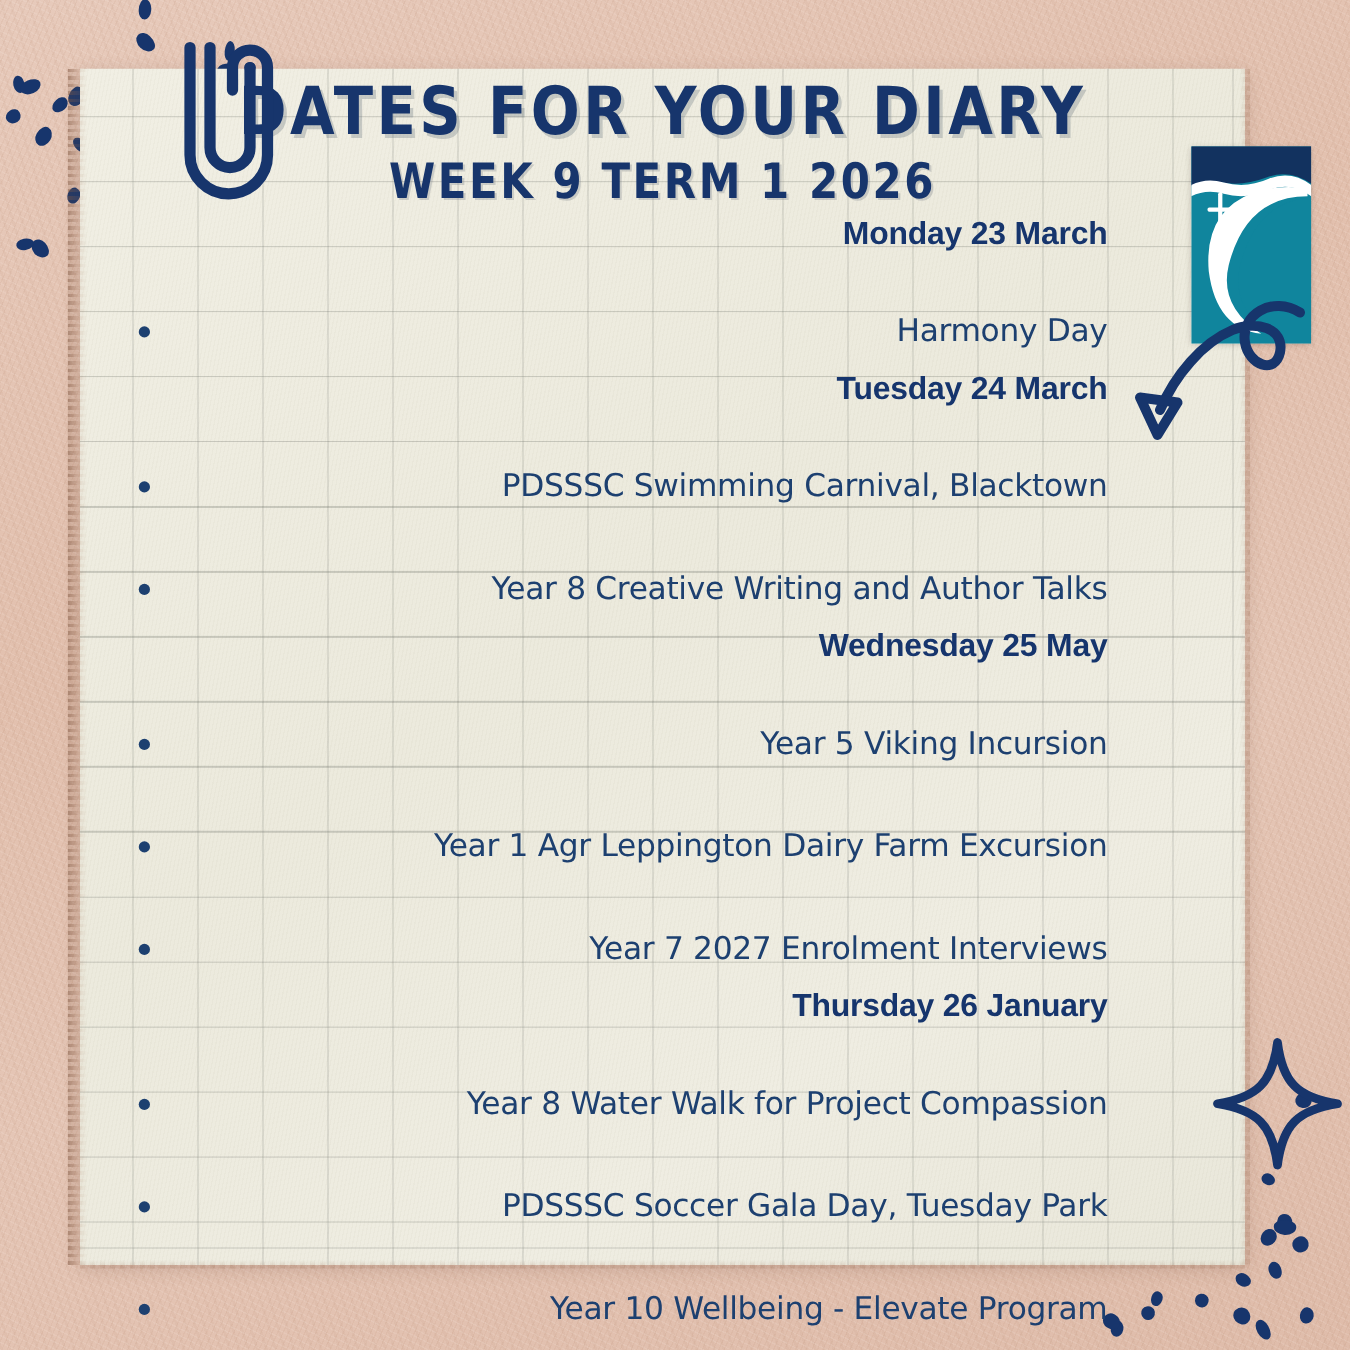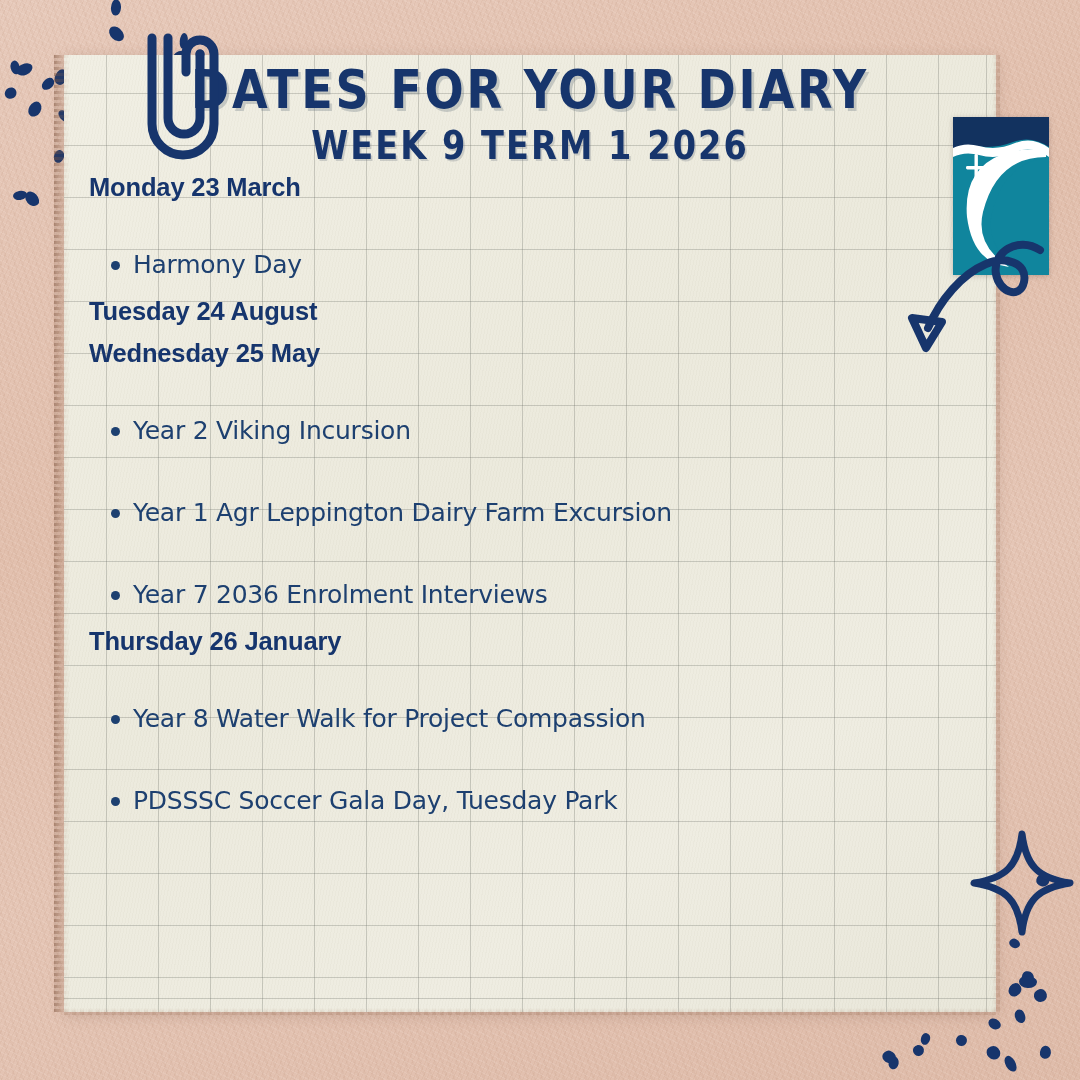--- a/index.html
+++ b/index.html
@@ -101,21 +101,21 @@
     transform:scaleX(.86);transform-origin:center;
     text-shadow:2px 2px 0 rgba(110,120,130,.28);
     margin-top:9px;line-height:1;white-space:nowrap;
   }
 
   
   .logo{position:absolute;left:889px;top:62px;width:96px;height:158px;
         box-shadow:0 1px 5px rgba(60,40,30,.25);}
 
   
-  .agenda{position:absolute;left:25px;top:118px;right:110px;}
+  .agenda{position:absolute;left:25px;top:118px;right:110px;text-align:right;}
   .day-block{margin-bottom:13px;}
   .day-head{
     font-family:"Liberation Sans", sans-serif;
     font-weight:700;font-size:25.5px;color:#16356d;
     letter-spacing:-.15px;margin:0 0 4px 0;
   }
   ul.items{list-style:none;margin:0;padding:0 0 0 16px;}
   ul.items li{
     position:relative;padding-left:28px;
     font-family:"DejaVu Sans", sans-serif;
@@ -219,42 +219,47 @@
     <div class="agenda">
 
       <div class="day-block">
         <div class="day-head">Monday 23 March</div>
         <ul class="items">
           <li>Harmony Day</li>
         </ul>
       </div>
 
       <div class="day-block">
-        <div class="day-head">Tuesday 24 August</div>
+        <div class="day-head">Tuesday 24 March</div>
+        <ul class="items">
+          <li>PDSSSC Swimming Carnival, Blacktown</li>
+          <li>Year 8 Creative Writing and Author Talks</li>
+        </ul>
       </div>
 
       <div class="day-block">
         <div class="day-head">Wednesday 25 May</div>
         <ul class="items">
-          <li>Year 2 Viking Incursion</li>
+          <li>Year 5 Viking Incursion</li>
           <li>Year 1 Agr Leppington Dairy Farm Excursion</li>
-          <li>Year 7 2036 Enrolment Interviews</li>
+          <li>Year 7 2027 Enrolment Interviews</li>
         </ul>
       </div>
 
       <div class="day-block">
         <div class="day-head">Thursday 26 January</div>
         <ul class="items">
           <li>Year 8 Water Walk for Project Compassion</li>
         </ul>
       </div>
 
       <div class="day-block">
         <ul class="items">
           <li>PDSSSC Soccer Gala Day, Tuesday Park</li>
+          <li>Year 10  Wellbeing -   Elevate Program</li>
         </ul>
       </div>
     </div>
   </div>
 
   <svg class="deco" style="left:138px;top:32px;width:92px;height:128px;" viewBox="0 0 92 128">
     <path d="M30 6 L30 86 a16 16 0 0 0 32 0 L62 22" fill="none" stroke="#17356c" stroke-width="9" stroke-linecap="round"></path>
     <path d="M62 22 a16 16 0 0 1 0 0 L62 22" fill="none" stroke="#17356c" stroke-width="9" stroke-linecap="round"></path>
     <path d="M14 6 L14 92 a31 31 0 0 0 62 0 L76 22 a14 14 0 0 0 -28 0 L48 40" fill="none" stroke="#17356c" stroke-width="9" stroke-linecap="round" stroke-linejoin="round"></path>
   </svg>

